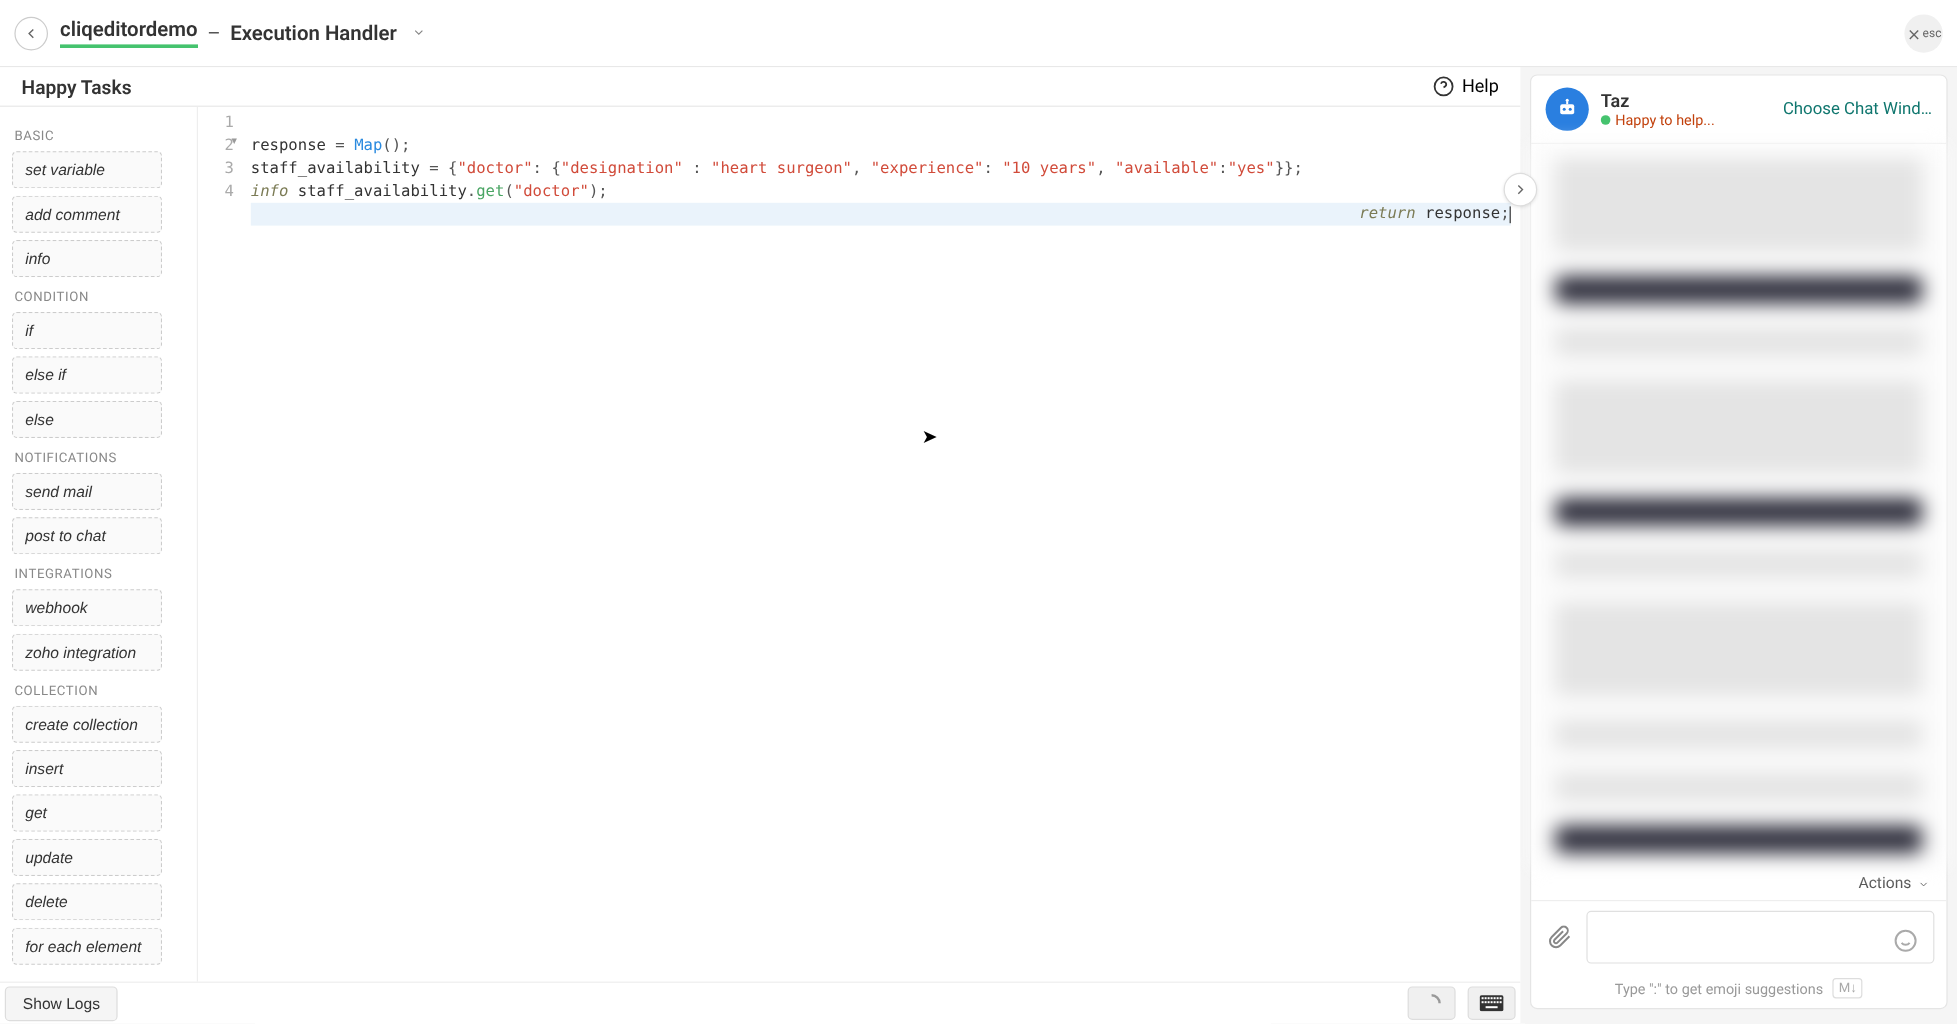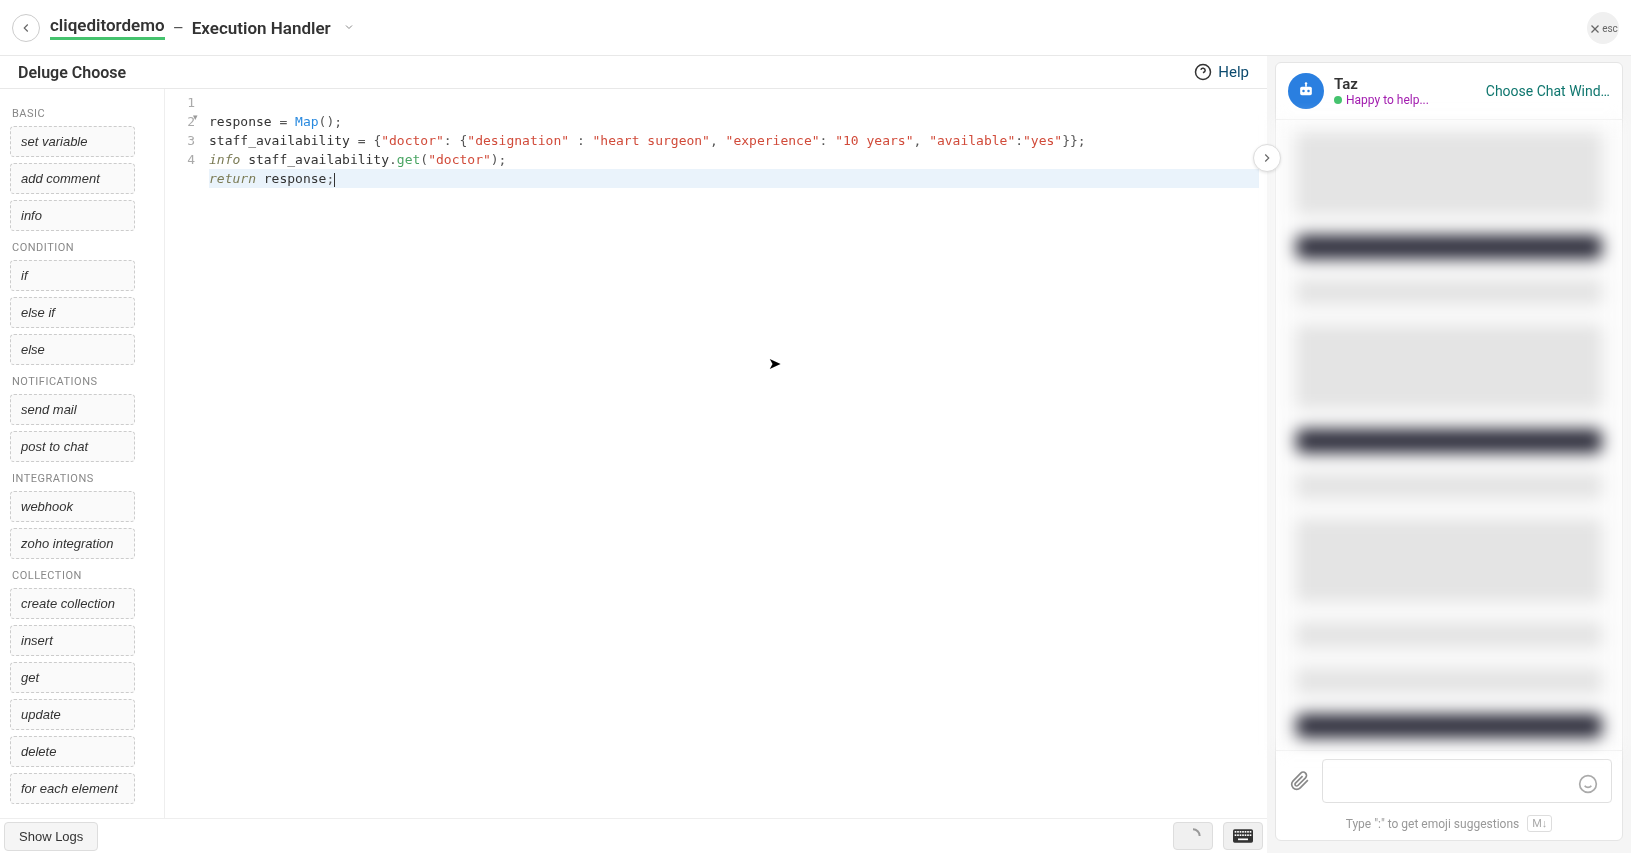--- a/index.html
+++ b/index.html
@@ -56,21 +56,21 @@
   position: relative;
 }
 .editor-head {
   height: 42px;
   display: flex; align-items: center;
   padding: 0 18px;
   border-bottom: 1px solid #e8e8e8;
   justify-content: space-between;
 }
 .editor-title { font-size: 16px; font-weight: 600; color: #333; }
-.help { display: flex; align-items: center; gap: 6px; color: #0c4a6e; font-size: 15px; cursor: pointer; }
+.help { display: flex; align-items: center; gap: 6px; color: #000000; font-size: 15px; cursor: pointer; }
 .editor-body { flex: 1; display: flex; }
 .sidebar {
   width: 165px;
   border-right: 1px solid #eee;
   padding: 8px 10px;
   overflow-y: auto;
 }
 .group-label {
   font-size: 11px; color: #888; letter-spacing: 0.5px;
   margin: 10px 0 6px 2px;
@@ -95,21 +95,21 @@
   text-align: right; padding: 4px 6px 0 0;
   color: #aaa; font-family: Menlo, Consolas, monospace; font-size: 13px;
   line-height: 19px;
 }
 .code {
   position: absolute; left: 36px; right: 0; top: 0;
   padding: 4px 8px;
   font-family: Menlo, Consolas, monospace; font-size: 13px;
   line-height: 19px; white-space: pre;
 }
-.code .hl-bg { background: #eaf3fb; display: inline-block; width: 100%; }
+.code .hl-bg { background: #eaf3fb; display: inline-block; width: 100%; text-align: right; }
 .tok-var { color: #333; }
 .tok-op { color: #555; }
 .tok-fn { color: #2a8adf; }
 .tok-str { color: #d14b3a; }
 .tok-method { color: #4aa564; }
 .tok-kw { color: #7b7b55; font-style: italic; }
 .cursor-pipe { border-left: 1px solid #333; display: inline-block; height: 14px; vertical-align: middle; }
 .fold-mark {
   position: absolute; left: 28px; top: 23px; font-size: 9px; color: #999;
 }
@@ -148,21 +148,21 @@
   display: flex; align-items: center; padding: 10px 12px;
   border-bottom: 1px solid #eee;
 }
 .avatar {
   width: 36px; height: 36px; border-radius: 50%;
   background: #2a7fe0; display: flex; align-items: center; justify-content: center;
   margin-right: 10px;
 }
 .avatar svg { width: 20px; height: 20px; }
 .chat-name { font-size: 15px; font-weight: 600; color: #333; }
-.chat-status { font-size: 12px; color: #a21caf; display: flex; align-items: center; gap: 4px; }
+.chat-status { font-size: 12px; color: #c2410c; display: flex; align-items: center; gap: 4px; }
 .status-dot { width: 8px; height: 8px; background: #45c36e; border-radius: 50%; display: inline-block; }
 .choose-link { margin-left: auto; color: #0f766e; font-size: 14px; cursor: pointer; }
 .chat-body {
   flex: 1; position: relative; overflow: hidden;
   display: flex; flex-direction: column; gap: 20px;
   padding: 12px 20px;
   filter: blur(8px);
   background: #fbfbfb;
 }
 .blur-block { background: #e4e4e4; border-radius: 6px; height: 28px; }
@@ -221,21 +221,21 @@
       <line x1="18" y1="6" x2="6" y2="18"></line>
       <line x1="6" y1="6" x2="18" y2="18"></line>
     </svg>
   <span>esc</span>
 </div>
 
 <div class="main">
 
   <div class="editor-area">
     <div class="editor-head">
-      <div class="editor-title">Deluge Choose</div>
+      <div class="editor-title">Happy Tasks</div>
       <div class="help">
         <svg width="18" height="18" viewBox="0 0 24 24" fill="none" stroke="#333" stroke-width="2">
             <circle cx="12" cy="12" r="10"></circle>
             <path d="M9.09 9a3 3 0 0 1 5.83 1c0 2-3 3-3 3"></path>
             <line x1="12" y1="17" x2="12" y2="17"></line>
           </svg>
         <span>Help</span>
       </div>
     </div>
 
@@ -351,20 +351,26 @@
       <div class="blur-block"></div>
       <div class="blur-block tall"></div>
       <div class="blur-block dark"></div>
       <div class="blur-block"></div>
       <div class="blur-block tall"></div>
       <div class="blur-block"></div>
       <div class="blur-block"></div>
       <div class="blur-block dark"></div>
     </div>
 
+    <div class="actions-row">
+      <span>Actions</span>
+      <svg width="10" height="10" viewBox="0 0 24 24" fill="none" stroke="#666" stroke-width="2" style="vertical-align:middle;margin-left:2px">
+          <polyline points="6 9 12 15 18 9"></polyline>
+        </svg>
+    </div>
 
     <div class="chat-input-row">
       <div class="attach-icn">
         <svg width="20" height="20" viewBox="0 0 24 24" fill="none" stroke="#888" stroke-width="2">
             <path d="M21.44 11.05l-9.19 9.19a6 6 0 0 1-8.49-8.49l9.19-9.19a4 4 0 0 1 5.66 5.66l-9.2 9.19a2 2 0 0 1-2.83-2.83l8.49-8.48"></path>
           </svg>
       </div>
       <div class="chat-input"></div>
       <div class="emoji-icn" style="position:absolute;right:20px;bottom:42px">
         <svg width="20" height="20" viewBox="0 0 24 24" fill="none" stroke="#aaa" stroke-width="2">

